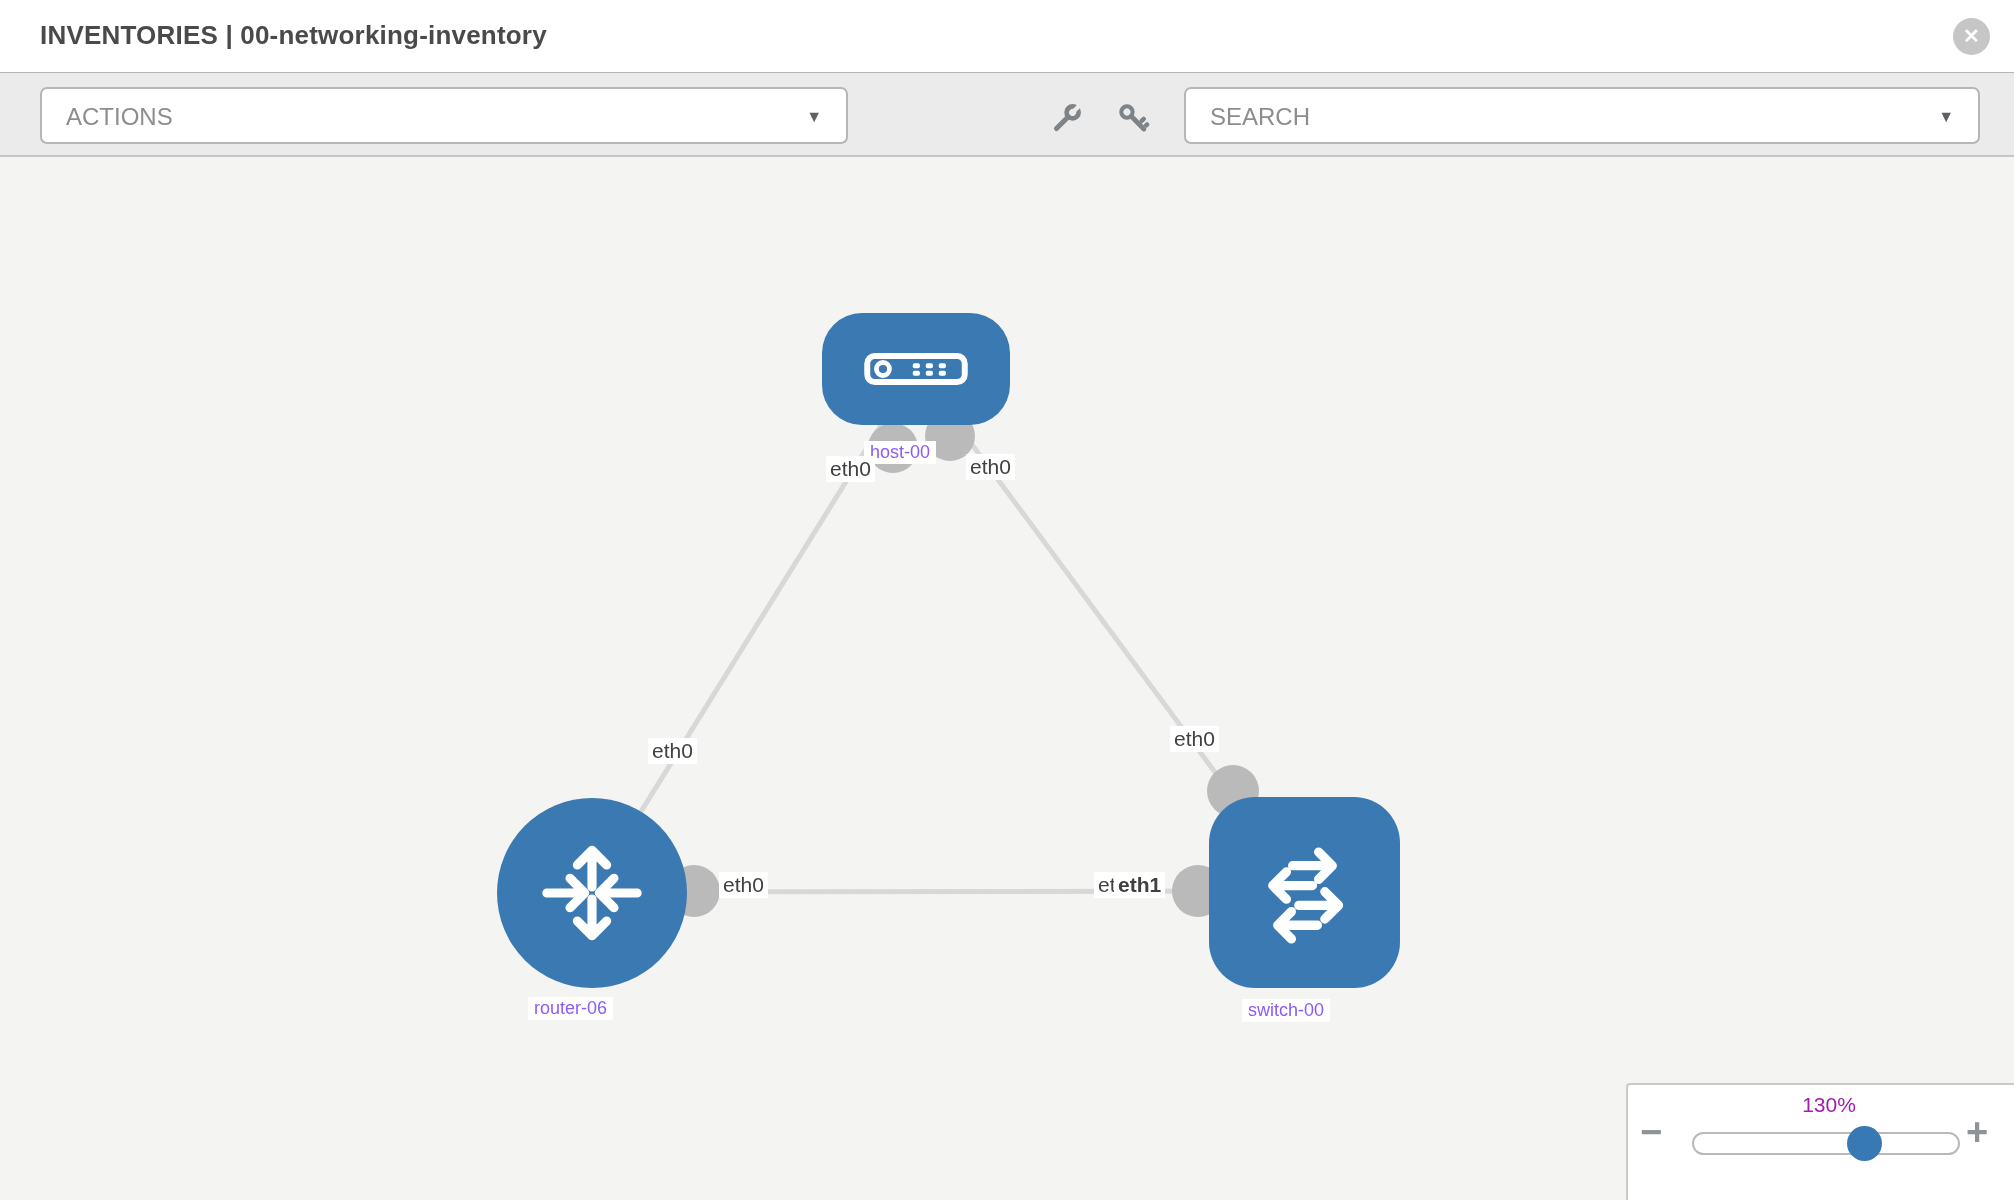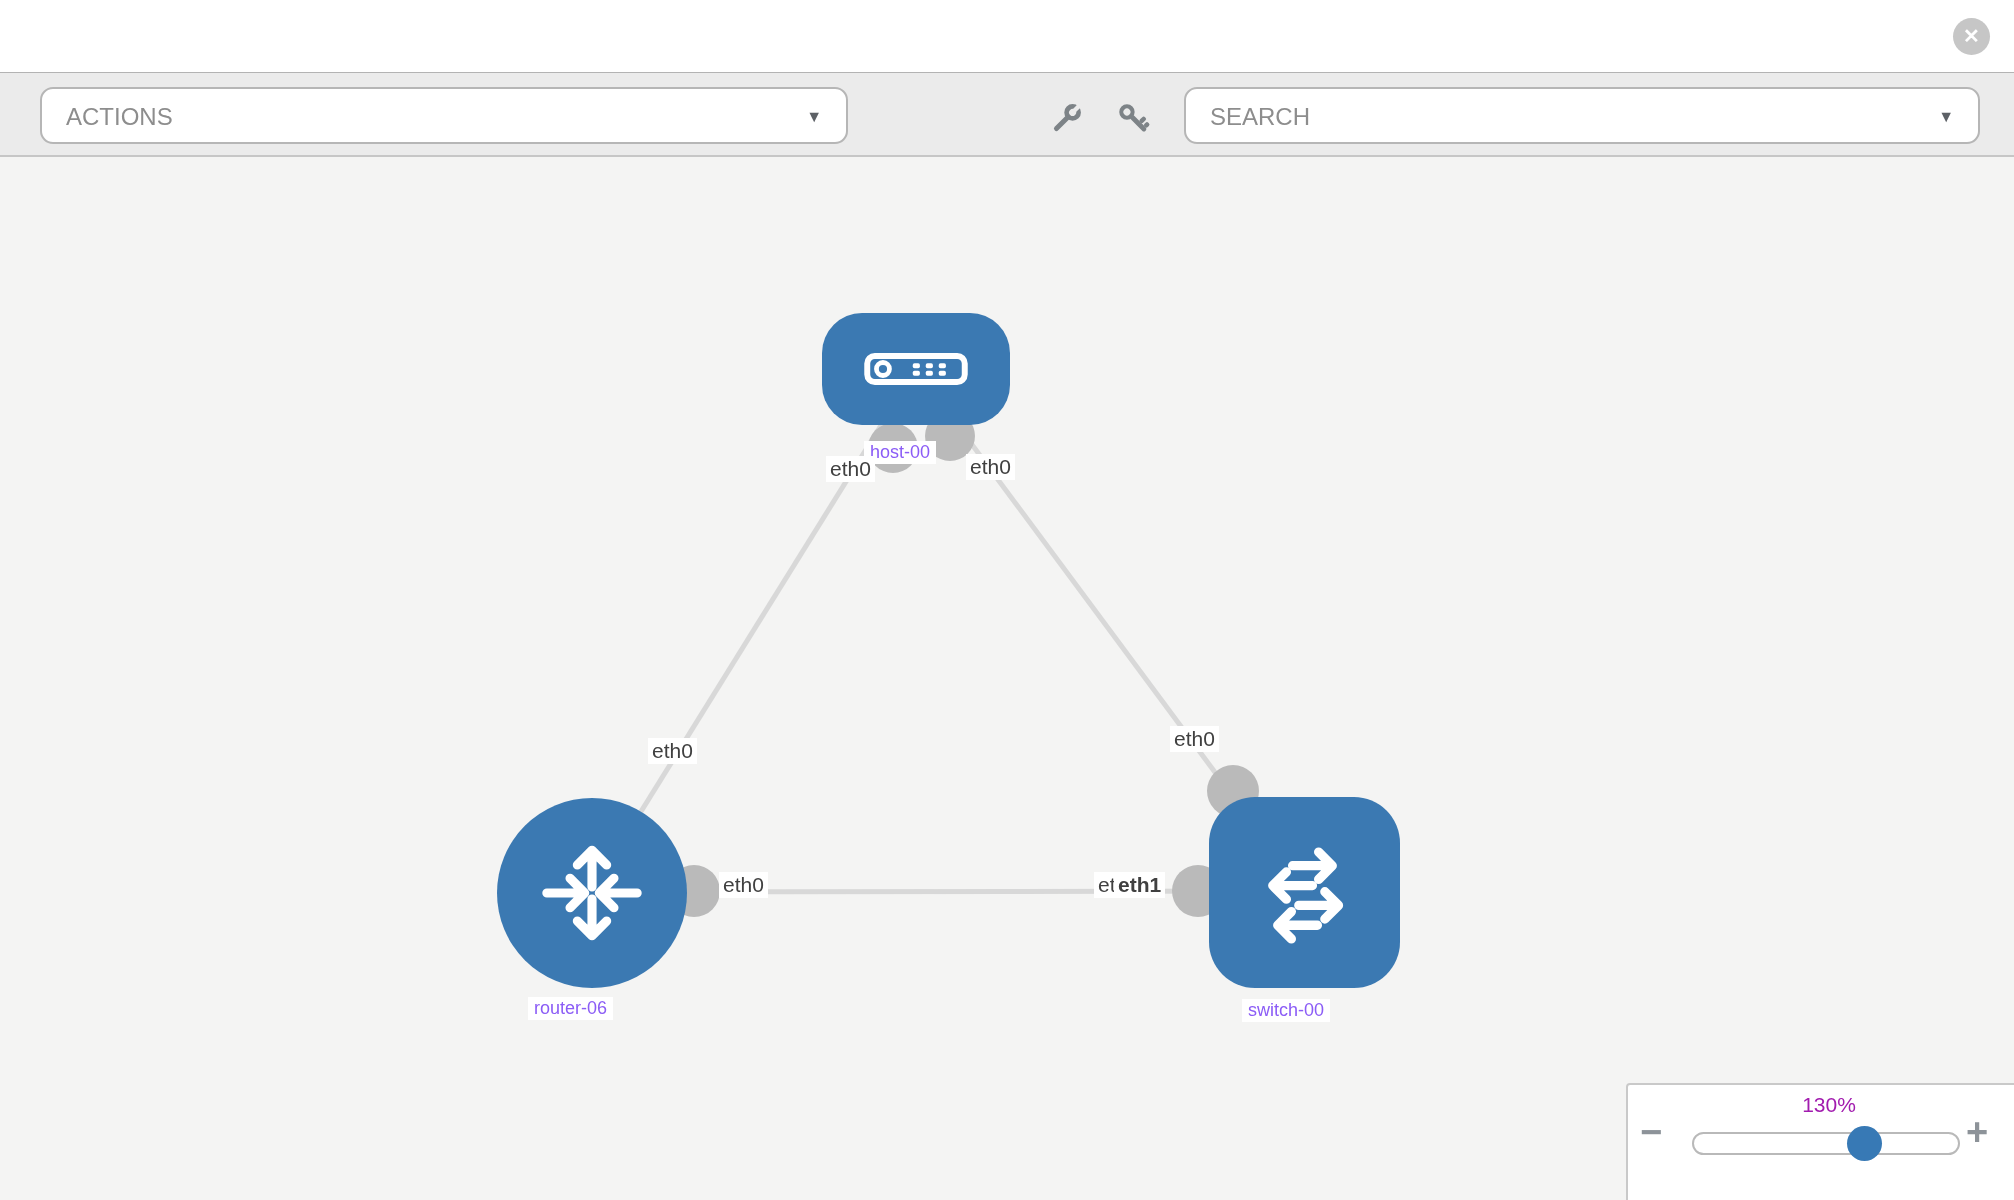--- a/index.html
+++ b/index.html
@@ -11,21 +11,21 @@
   .hdr-title { position:absolute; left:40px; top:20px; font-size:26px; font-weight:bold;
     color:#4a4a4a; letter-spacing:0.2px; }
   .close-btn { position:absolute; right:24px; top:18px; width:37px; height:37px;
     border-radius:50%; background:#c6c6c6; border:none; cursor:pointer;
     color:#ffffff; font-size:20px; font-weight:bold; line-height:37px; text-align:center; }
 
   
   .tb { position:absolute; left:0; top:72px; width:2014px; height:85px; background:#ebebeb;
     border-top:1px solid #b3b3b3; border-bottom:2px solid #c6c6c6; }
   .select-box { position:absolute; top:14px; height:57px; background:#ffffff;
-    border:2px solid #b6b6b6; border-radius:13px; cursor:pointer; }
+    border:2px solid #b6b6b6; border-radius:7px; cursor:pointer; }
   .select-box .sel-label { position:absolute; left:24px; top:14px; font-size:24px; color:#8d8d8d; }
   .select-box .caret { position:absolute; right:24px; top:19px; font-size:16px; color:#5d6166; }
   .sel-actions { left:40px; width:808px; }
   .sel-search  { left:1184px; width:796px; }
   .tb-iconbtn { position:absolute; top:22px; width:48px; height:48px; background:transparent;
     border:none; cursor:pointer; }
   .tb-iconbtn svg { display:block; margin:auto; }
   .btn-wrench { left:1042px; }
   .btn-key    { left:1110px; }
 
@@ -66,20 +66,21 @@
   .zoom-plus  { left:338px; }
   .zoom-track { position:absolute; left:64px; top:47px; width:268px; height:23px;
     background:#ffffff; border:2px solid #b9b9b9; border-radius:12px; cursor:pointer; }
   .zoom-thumb { position:absolute; left:153px; top:-8px; width:35px; height:35px;
     border-radius:50%; background:#3779b5; cursor:grab; }
 </style>
 </head>
 <body>
 
 <div class="hdr">
+  <div class="hdr-title">INVENTORIES | 00-networking-inventory</div>
   <button class="close-btn"><span>✕</span></button>
 </div>
 
 <div class="tb">
 
   <div class="select-box sel-actions">
     <span class="sel-label">ACTIONS</span>
     <span class="caret">▼</span>
   </div>
 

